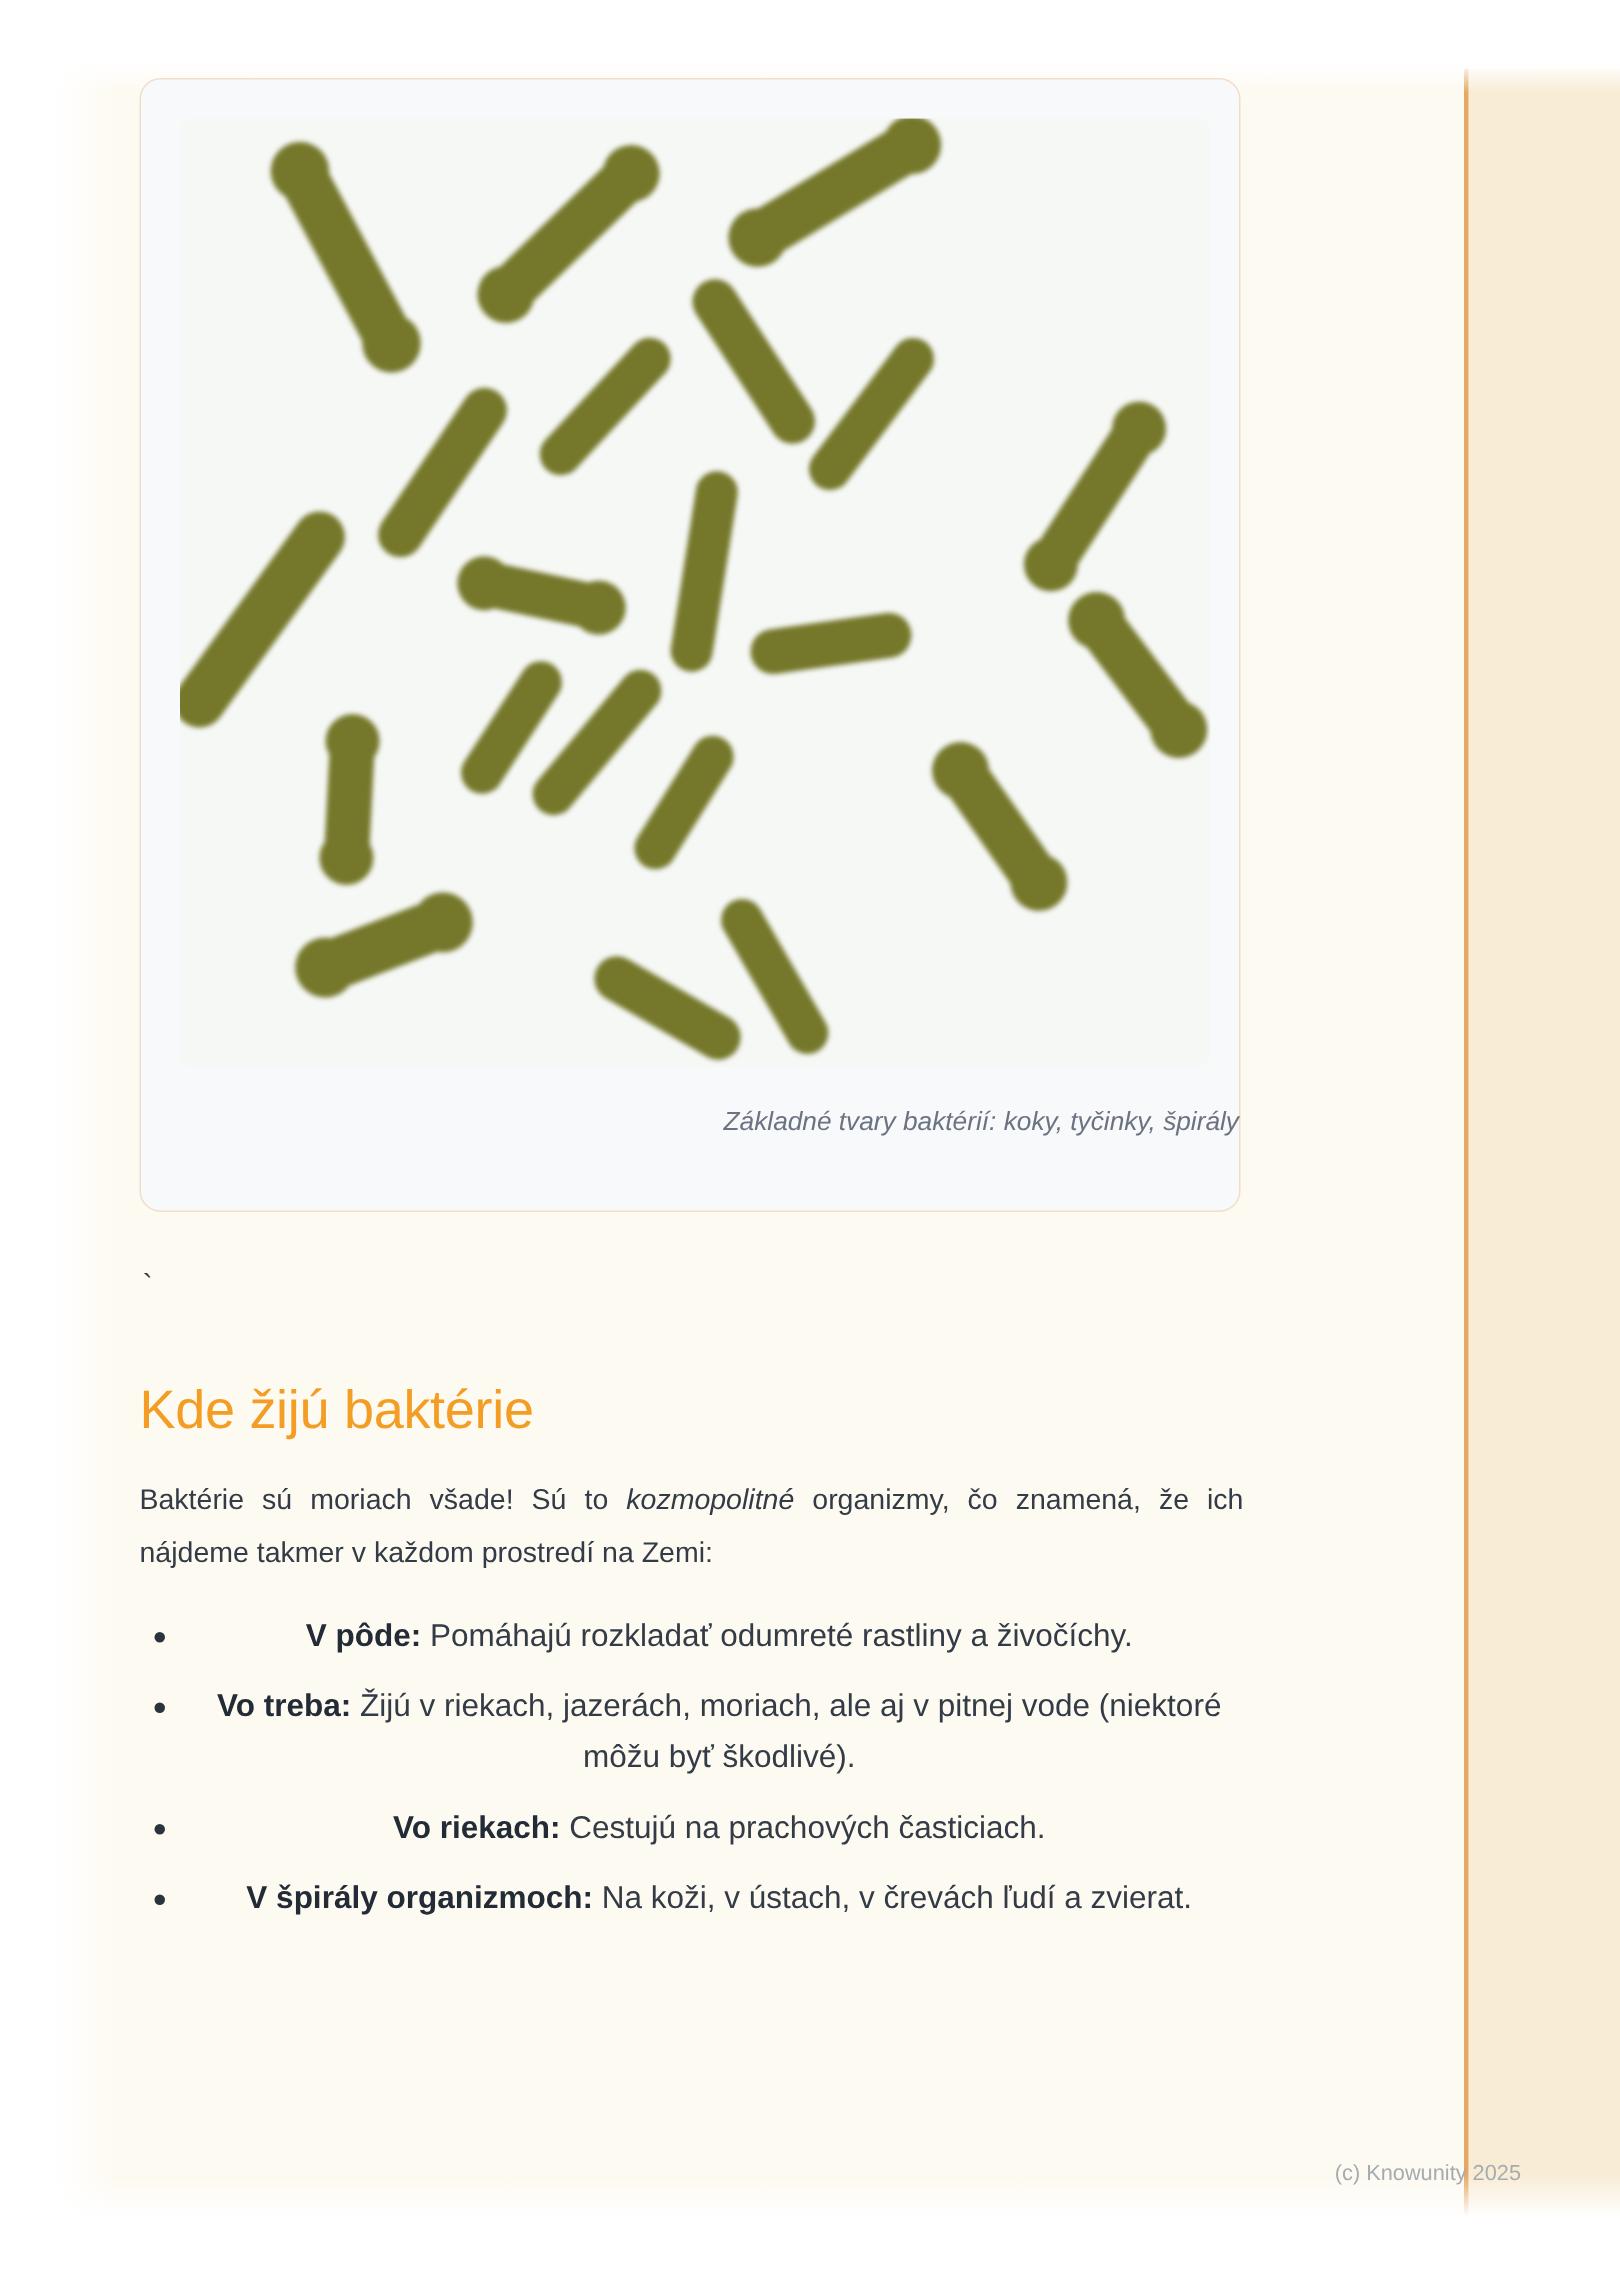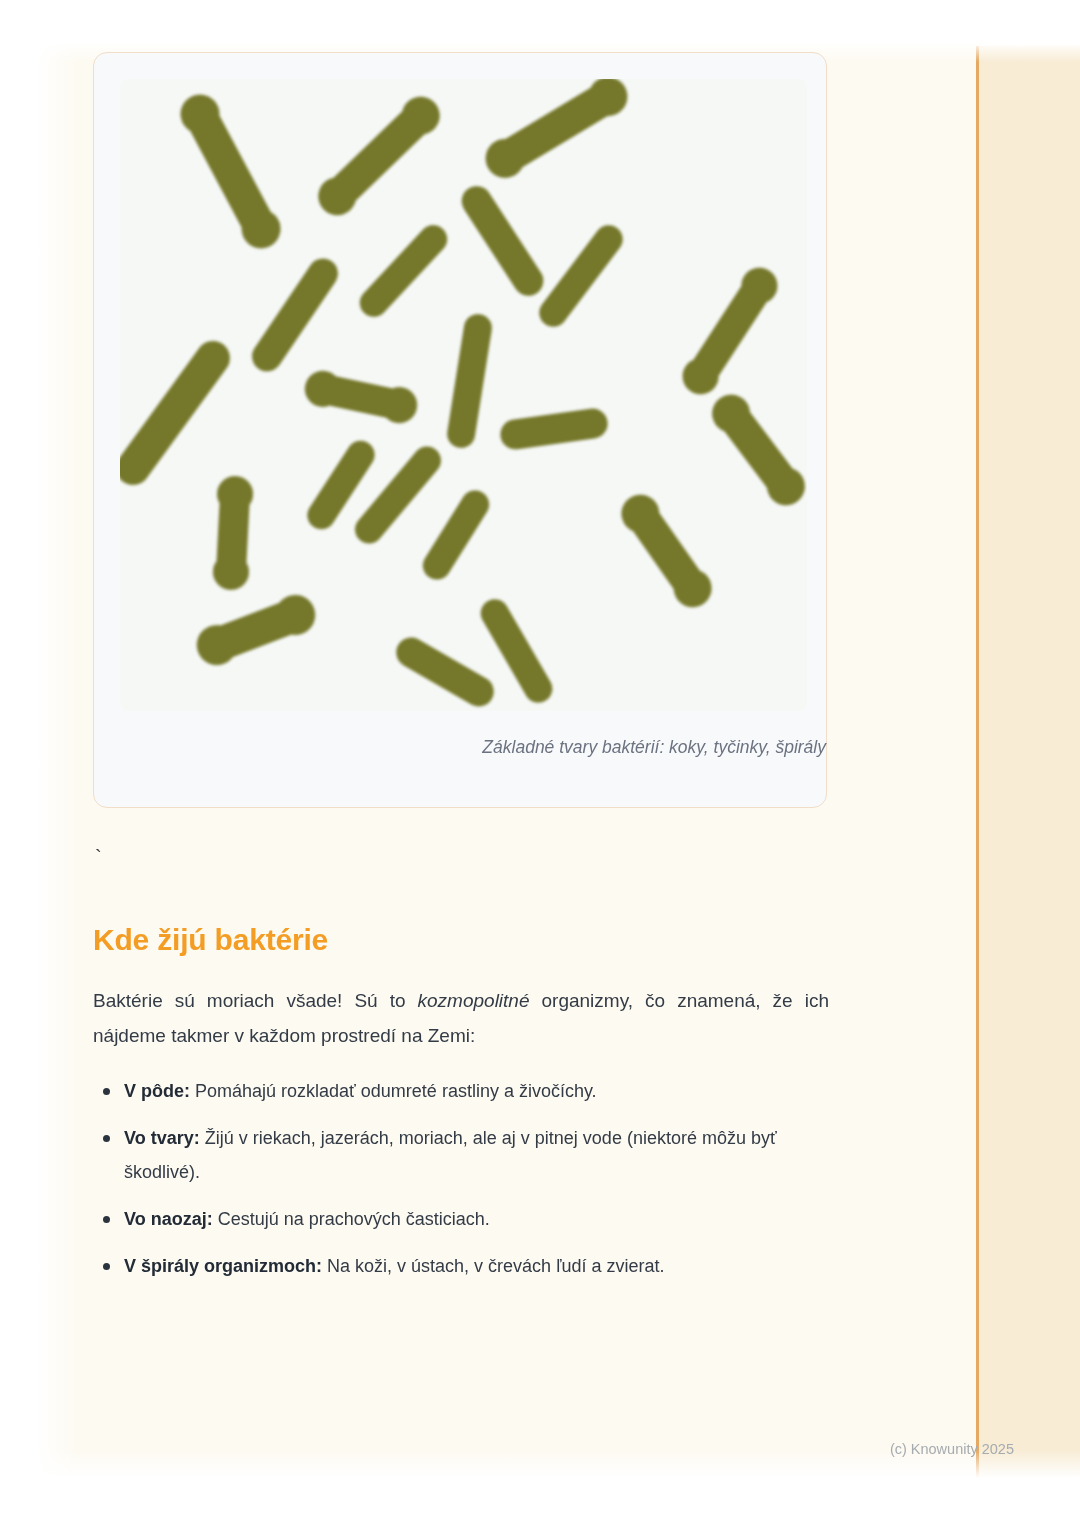--- a/index.html
+++ b/index.html
@@ -29,30 +29,30 @@
   }
   .rod{position:absolute;filter:blur(1.6px);}
   .rod i{position:absolute;display:block;border-radius:50%;}
   .caption{
     position:absolute;left:0;top:684px;width:100%;text-align:right;
     font-style:italic;font-size:17.5px;color:#6b7280;
   }
   .stray{position:absolute;left:95px;top:846px;font-size:20px;color:#35383c;}
   h2.heading{
     position:absolute;left:93px;top:922px;margin:0;
-    font-size:30px;line-height:36px;font-weight:700;color:#f49d25;letter-spacing:-0.2px;
+    font-size:36px;line-height:36px;font-weight:400;color:#f49d25;letter-spacing:-0.2px;
   }
   .intro{
     position:absolute;left:93px;top:983px;width:736px;margin:0;
     font-size:19px;line-height:35px;color:#333b46;text-align:justify;
   }
   .intro .it{font-style:italic;}
   ul.bullets{
     position:absolute;left:93px;top:1074px;width:742px;margin:0;padding:0;list-style:none;
-    font-size:18px;line-height:34px;color:#333b46;
+    font-size:21px;line-height:34px;color:#333b46;text-align:center;
   }
   ul.bullets li{position:relative;padding-left:31px;margin-bottom:13px;}
   ul.bullets li::before{
     content:"";position:absolute;left:10px;top:14px;width:7px;height:7px;border-radius:50%;
     background:#2b333e;
   }
   ul.bullets .bold{font-weight:700;color:#222b36;}
   .footer{
     position:absolute;top:1441px;right:66px;font-size:14.5px;color:#a6abb0;z-index:5;
   }
@@ -121,18 +121,18 @@
 </div>
 
 <span class="stray">`</span>
 
 <h2 class="heading" style="color: rgb(244, 157, 37);">Kde žijú baktérie</h2>
 
 <p class="intro"><span>Baktérie sú moriach všade! Sú to </span><span class="it">kozmopolitné</span><span> organizmy, čo znamená, že ich nájdeme takmer v každom prostredí na Zemi:</span></p>
 
 <ul class="bullets" id="bullet-list">
     <li><span class="bold">V pôde:</span><span> Pomáhajú rozkladať odumreté rastliny a živočíchy.</span></li>
-    <li><span class="bold">Vo tvary:</span><span> Žijú v riekach, jazerách, moriach, ale aj v pitnej vode (niektoré môžu byť škodlivé).</span></li>
-    <li><span class="bold">Vo naozaj:</span><span> Cestujú na prachových časticiach.</span></li>
+    <li><span class="bold">Vo treba:</span><span> Žijú v riekach, jazerách, moriach, ale aj v pitnej vode (niektoré môžu byť škodlivé).</span></li>
+    <li><span class="bold">Vo riekach:</span><span> Cestujú na prachových časticiach.</span></li>
     <li><span class="bold">V špirály organizmoch:</span><span> Na koži, v ústach, v črevách ľudí a zvierat.</span></li>
   </ul>
 
 <div class="footer">(c) Knowunity 2025</div>
 
 </body></html>

